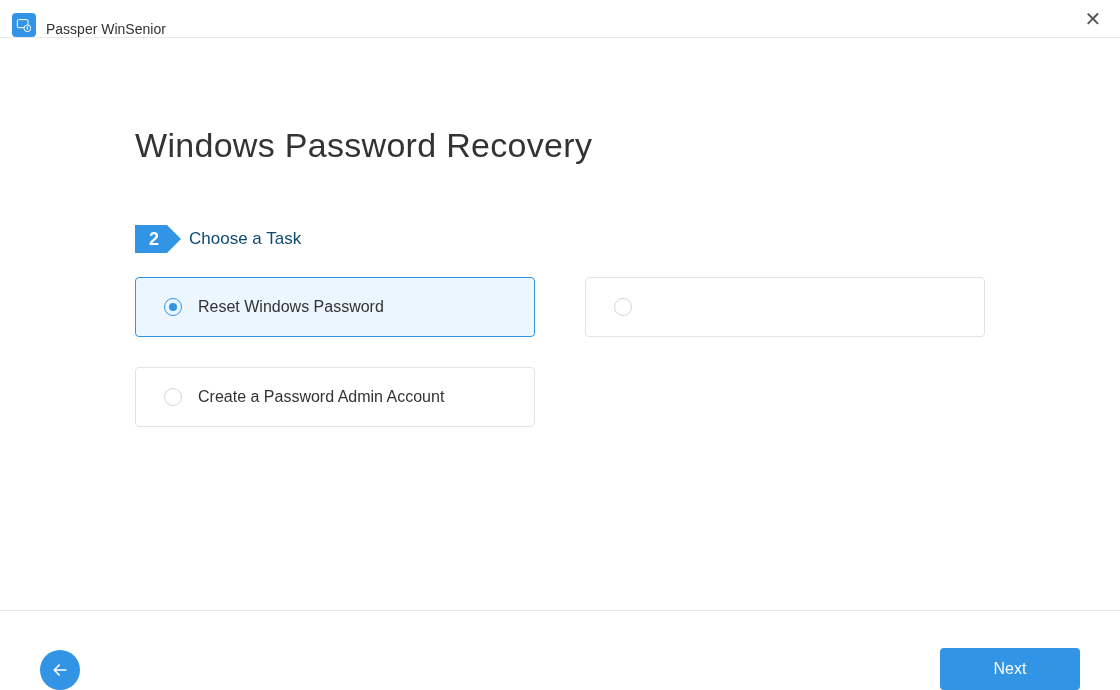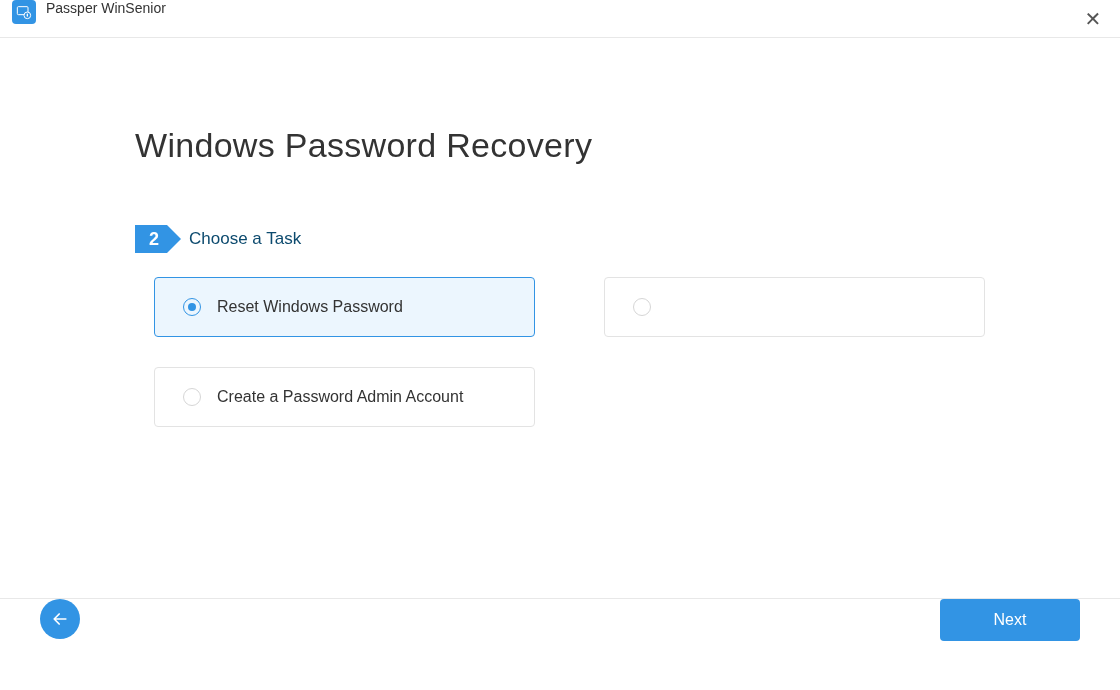--- a/index.html
+++ b/index.html
@@ -11,21 +11,21 @@
       font-family: "Segoe UI", -apple-system, BlinkMacSystemFont, sans-serif;
       width: 1120px;
       height: 690px;
       background: #ffffff;
       overflow: hidden;
       position: relative;
     }
     .titlebar {
       height: 38px;
       display: flex;
-      align-items: flex-start;
+      align-items: flex-end;
       padding: 0 12px;
       border-bottom: 1px solid #e8e8e8;
       background: #ffffff;
       position: relative;
     }
     .app-logo {
       width: 24px;
       height: 24px;
       background: #3294e4;
       border-radius: 4px;
@@ -113,21 +113,20 @@
     }
     .task-option {
       border: 1px solid #e3e3e3;
       border-radius: 4px;
       height: 60px;
       display: flex;
       align-items: center;
       padding-left: 28px;
       cursor: pointer;
       background: #ffffff;
-      margin-left: 19px;
     }
     .task-option.selected {
       border-color: #3294e4;
       background: #ecf6fe;
     }
     .radio-circle {
       width: 18px;
       height: 18px;
       border-radius: 50%;
       border: 1.5px solid #d6d6d6;
@@ -152,24 +151,24 @@
     }
     .task-label {
       font-size: 16px;
       color: #333333;
     }
     .footer {
       position: absolute;
       bottom: 0;
       left: 0;
       right: 0;
-      height: 92px;
+      height: 80px;
       border-top: 1px solid #e8e8e8;
       display: flex;
-      align-items: flex-start;
+      align-items: flex-end;
       justify-content: space-between;
       padding: 0 40px;
     }
     .back-btn {
       width: 40px;
       height: 40px;
       border-radius: 50%;
       background: #3294e4;
       display: flex;
       align-items: center;

